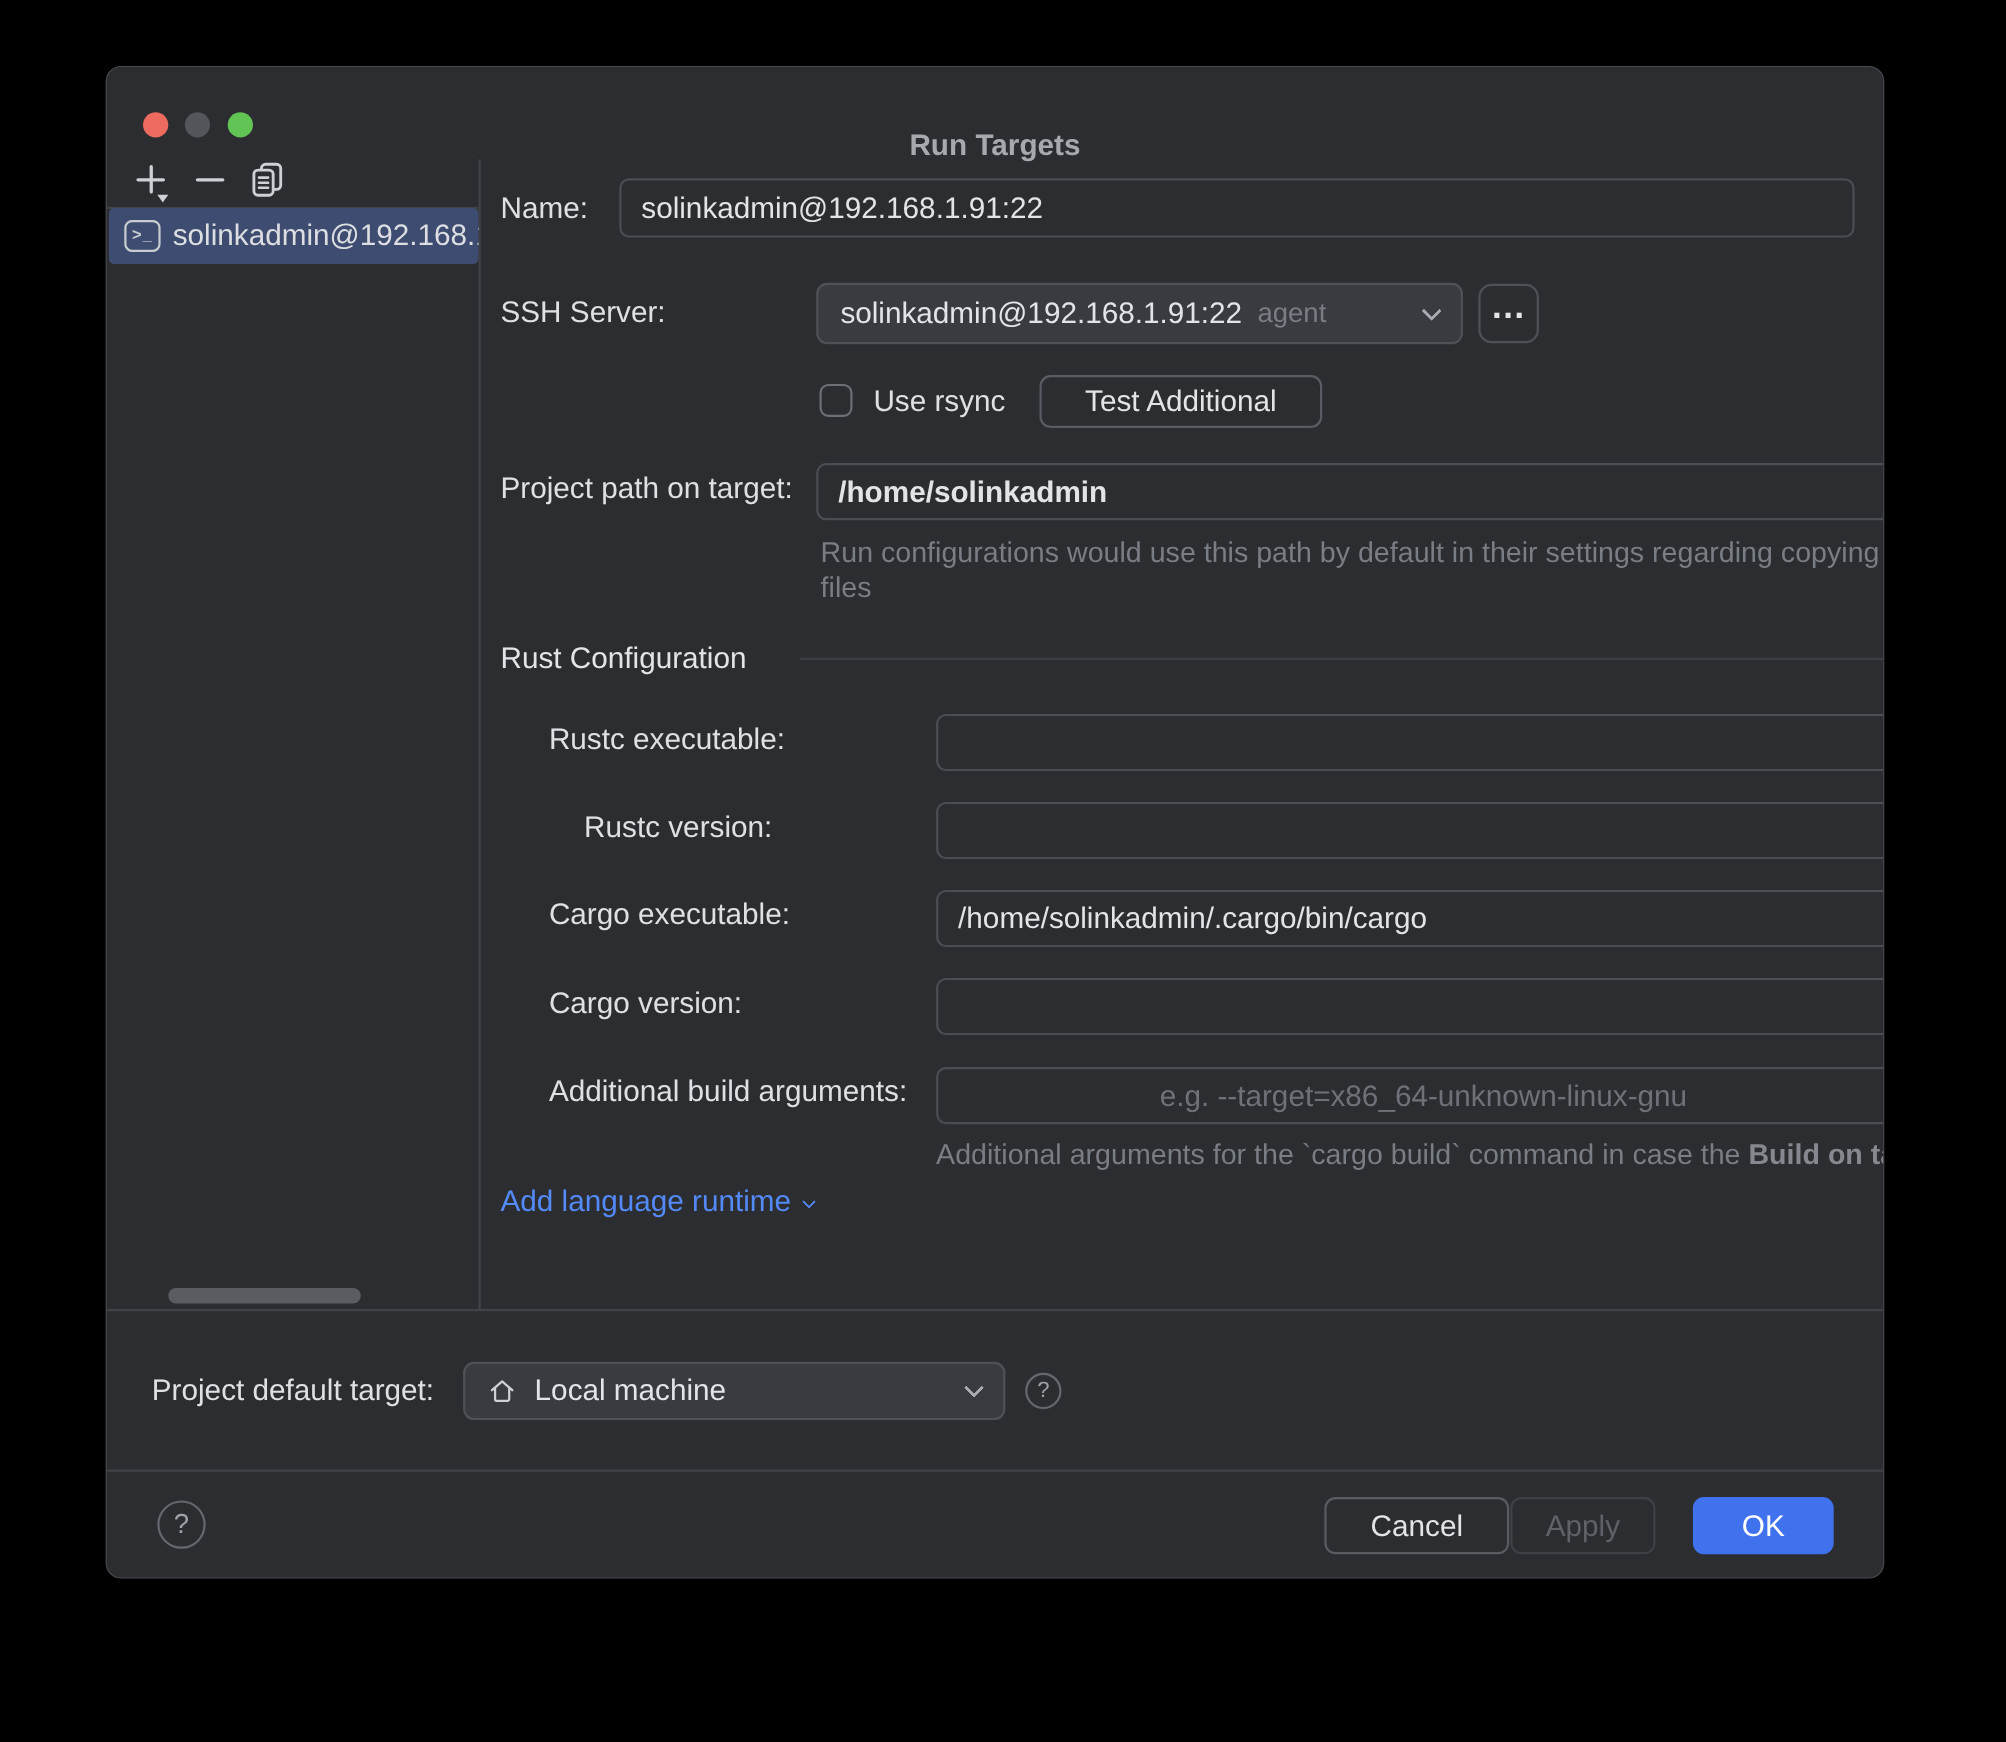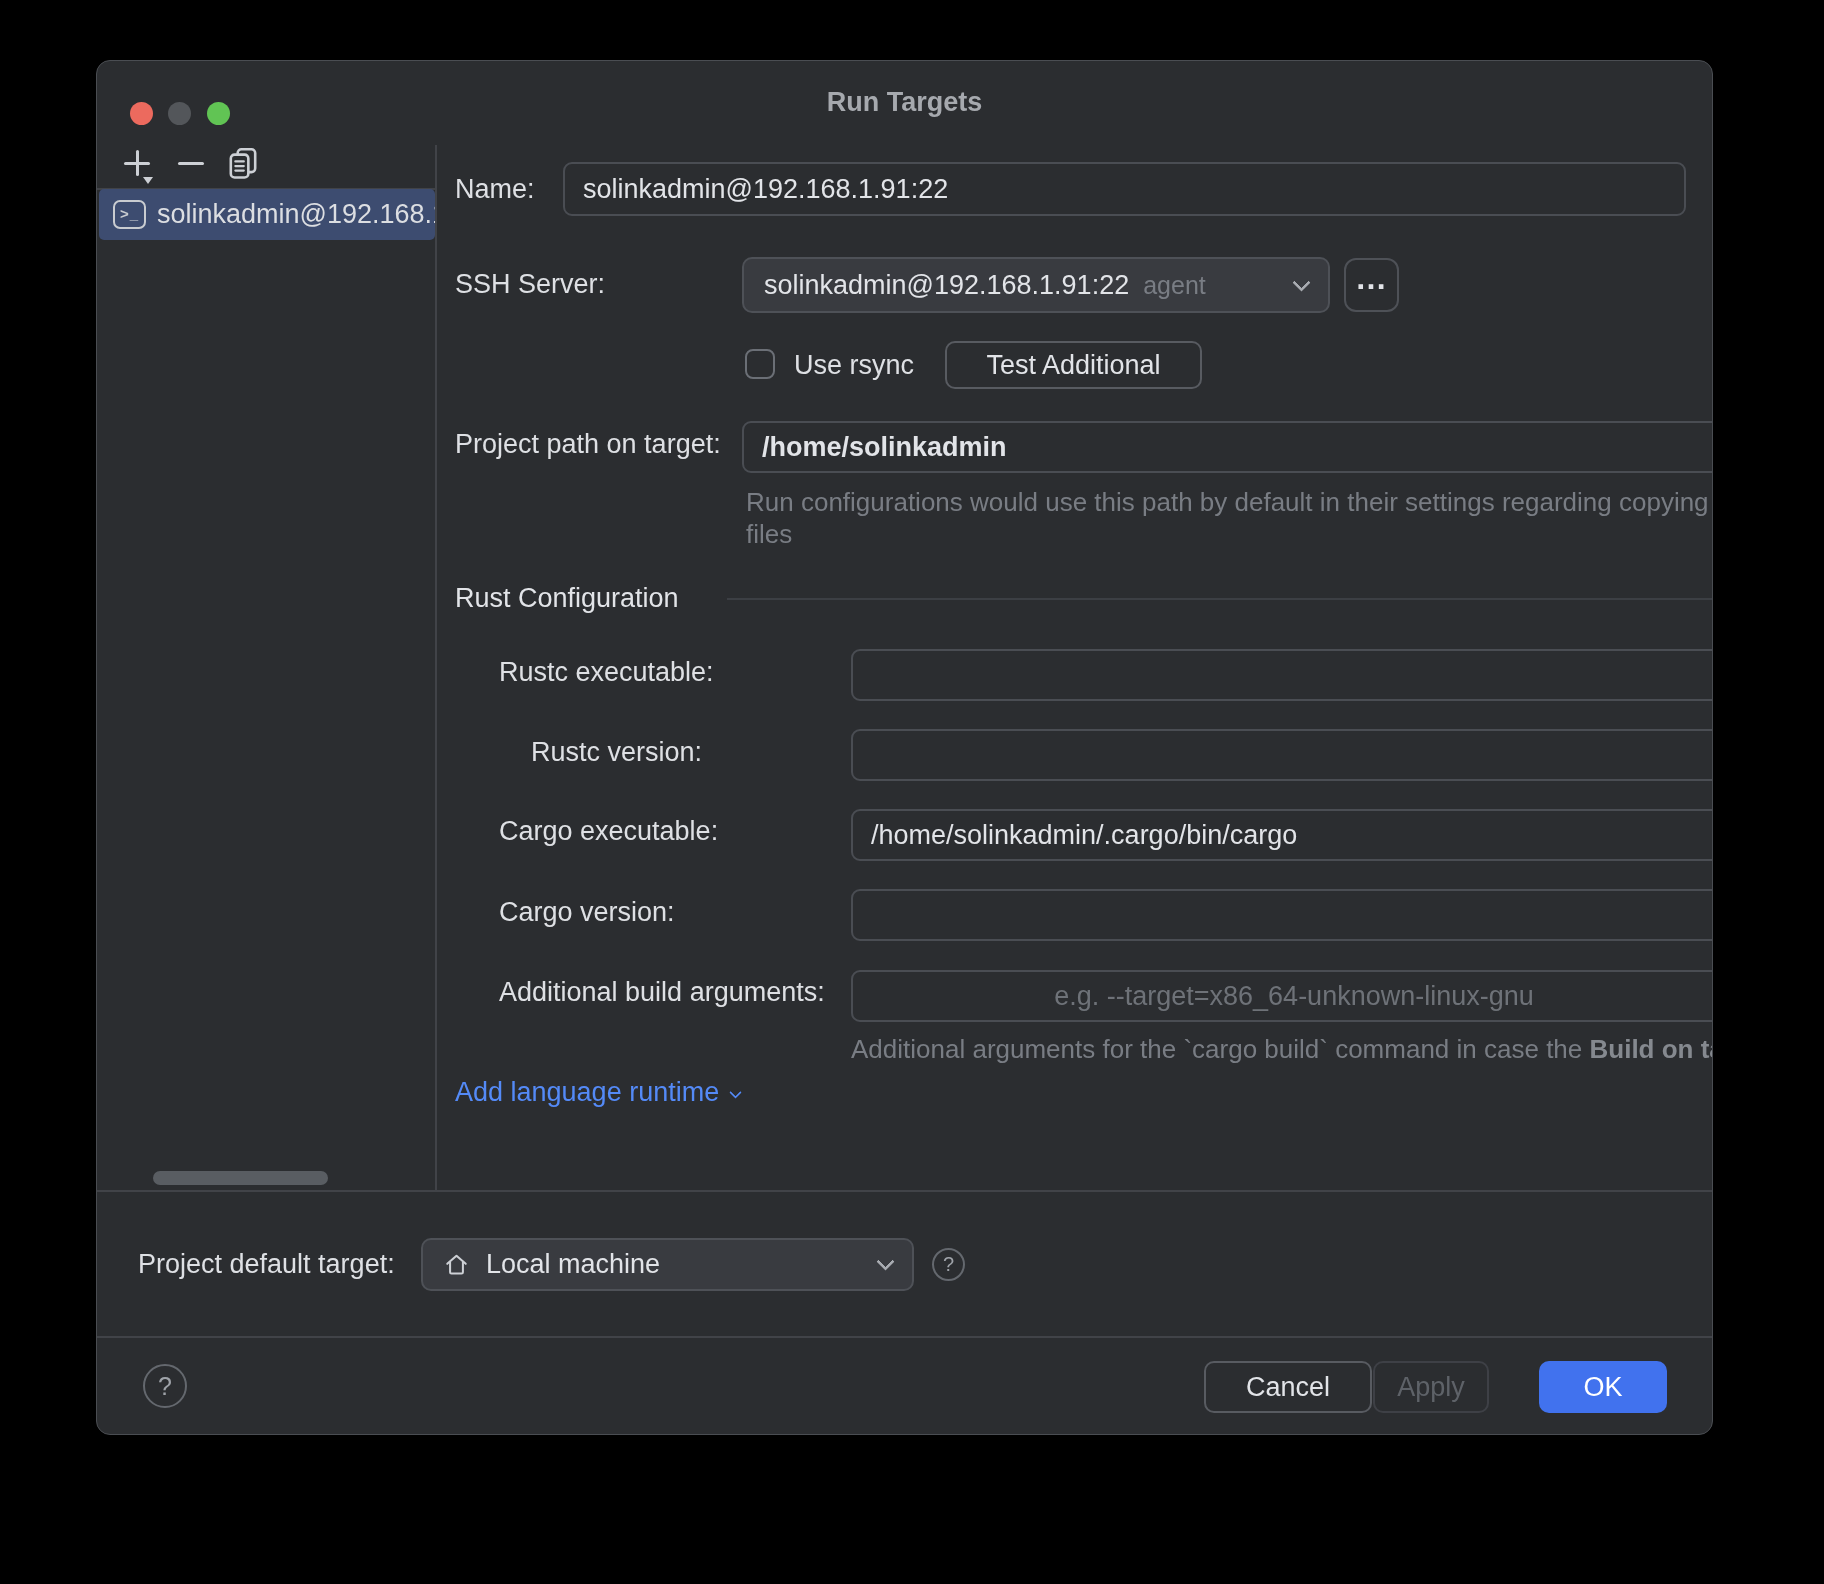--- a/index.html
+++ b/index.html
@@ -13,21 +13,21 @@
     position:absolute; left:96px; top:60px; width:1617px; height:1375px;
     background:#2B2D30; border:1px solid #4A4D52; border-radius:14px;
     overflow:hidden;
   }
   
   .traffic { position:absolute; width:23px; height:23px; border-radius:50%; top:41px; }
   .t-red   { left:33px;  background:#EC6A5E; }
   .t-gray  { left:71px;  background:#53565A; }
   .t-green { left:110px; background:#61C454; }
   .win-title {
-    position:absolute; left:0; right:0; top:26px; text-align:center;
+    position:absolute; left:0; right:0; top:56px; text-align:center;
     color:#A6A9AE; font-size:27px; font-weight:700;
   }
   
   .side-sep { position:absolute; left:0; top:127px; width:338px; height:1.5px; background:#414348; }
   .v-divider { position:absolute; left:338px; top:84px; width:1.5px; height:1045px; background:#414348; }
   .tool-btn { position:absolute; top:82px; width:40px; height:40px; display:flex; align-items:center; justify-content:center; }
   .tb-add { left:20px; } .tb-remove { left:74px; } .tb-copy { left:126px; }
   .plus { position:relative; width:26px; height:26px; }
   .plus::before { content:""; position:absolute; left:0; top:11.5px; width:26px; height:3px; background:#CDD0D5; border-radius:2px; }
   .plus::after  { content:""; position:absolute; left:11.5px; top:0; width:3px; height:26px; background:#CDD0D5; border-radius:2px; }
@@ -175,15 +175,15 @@
     </svg>
     <span>Local machine</span>
     <span class="spacer"></span>
     <span class="chev"></span>
   </div>
   <div class="q-circle" style="left:835px; top:1187px; width:33px; height:33px; font-size:20px;">?</div>
 
   <div class="hdiv" style="top:1275px;"></div>
   <div class="q-circle" style="left:46px; top:1303px; width:44px; height:44px; font-size:25px;">?</div>
   <div class="btn" style="left:1107px; top:1300px; width:168px; height:52px;">Cancel</div>
-  <div class="btn apply" style="left:1276px; top:1300px; width:116px; height:52px;">Apply</div>
+  <div class="btn apply" style="left:1276px; top:1300px; width:132px; height:52px;">Apply</div>
   <div class="btn ok" style="left:1442px; top:1300px; width:128px; height:52px;">OK</div>
 </div>
 
 </body></html>

